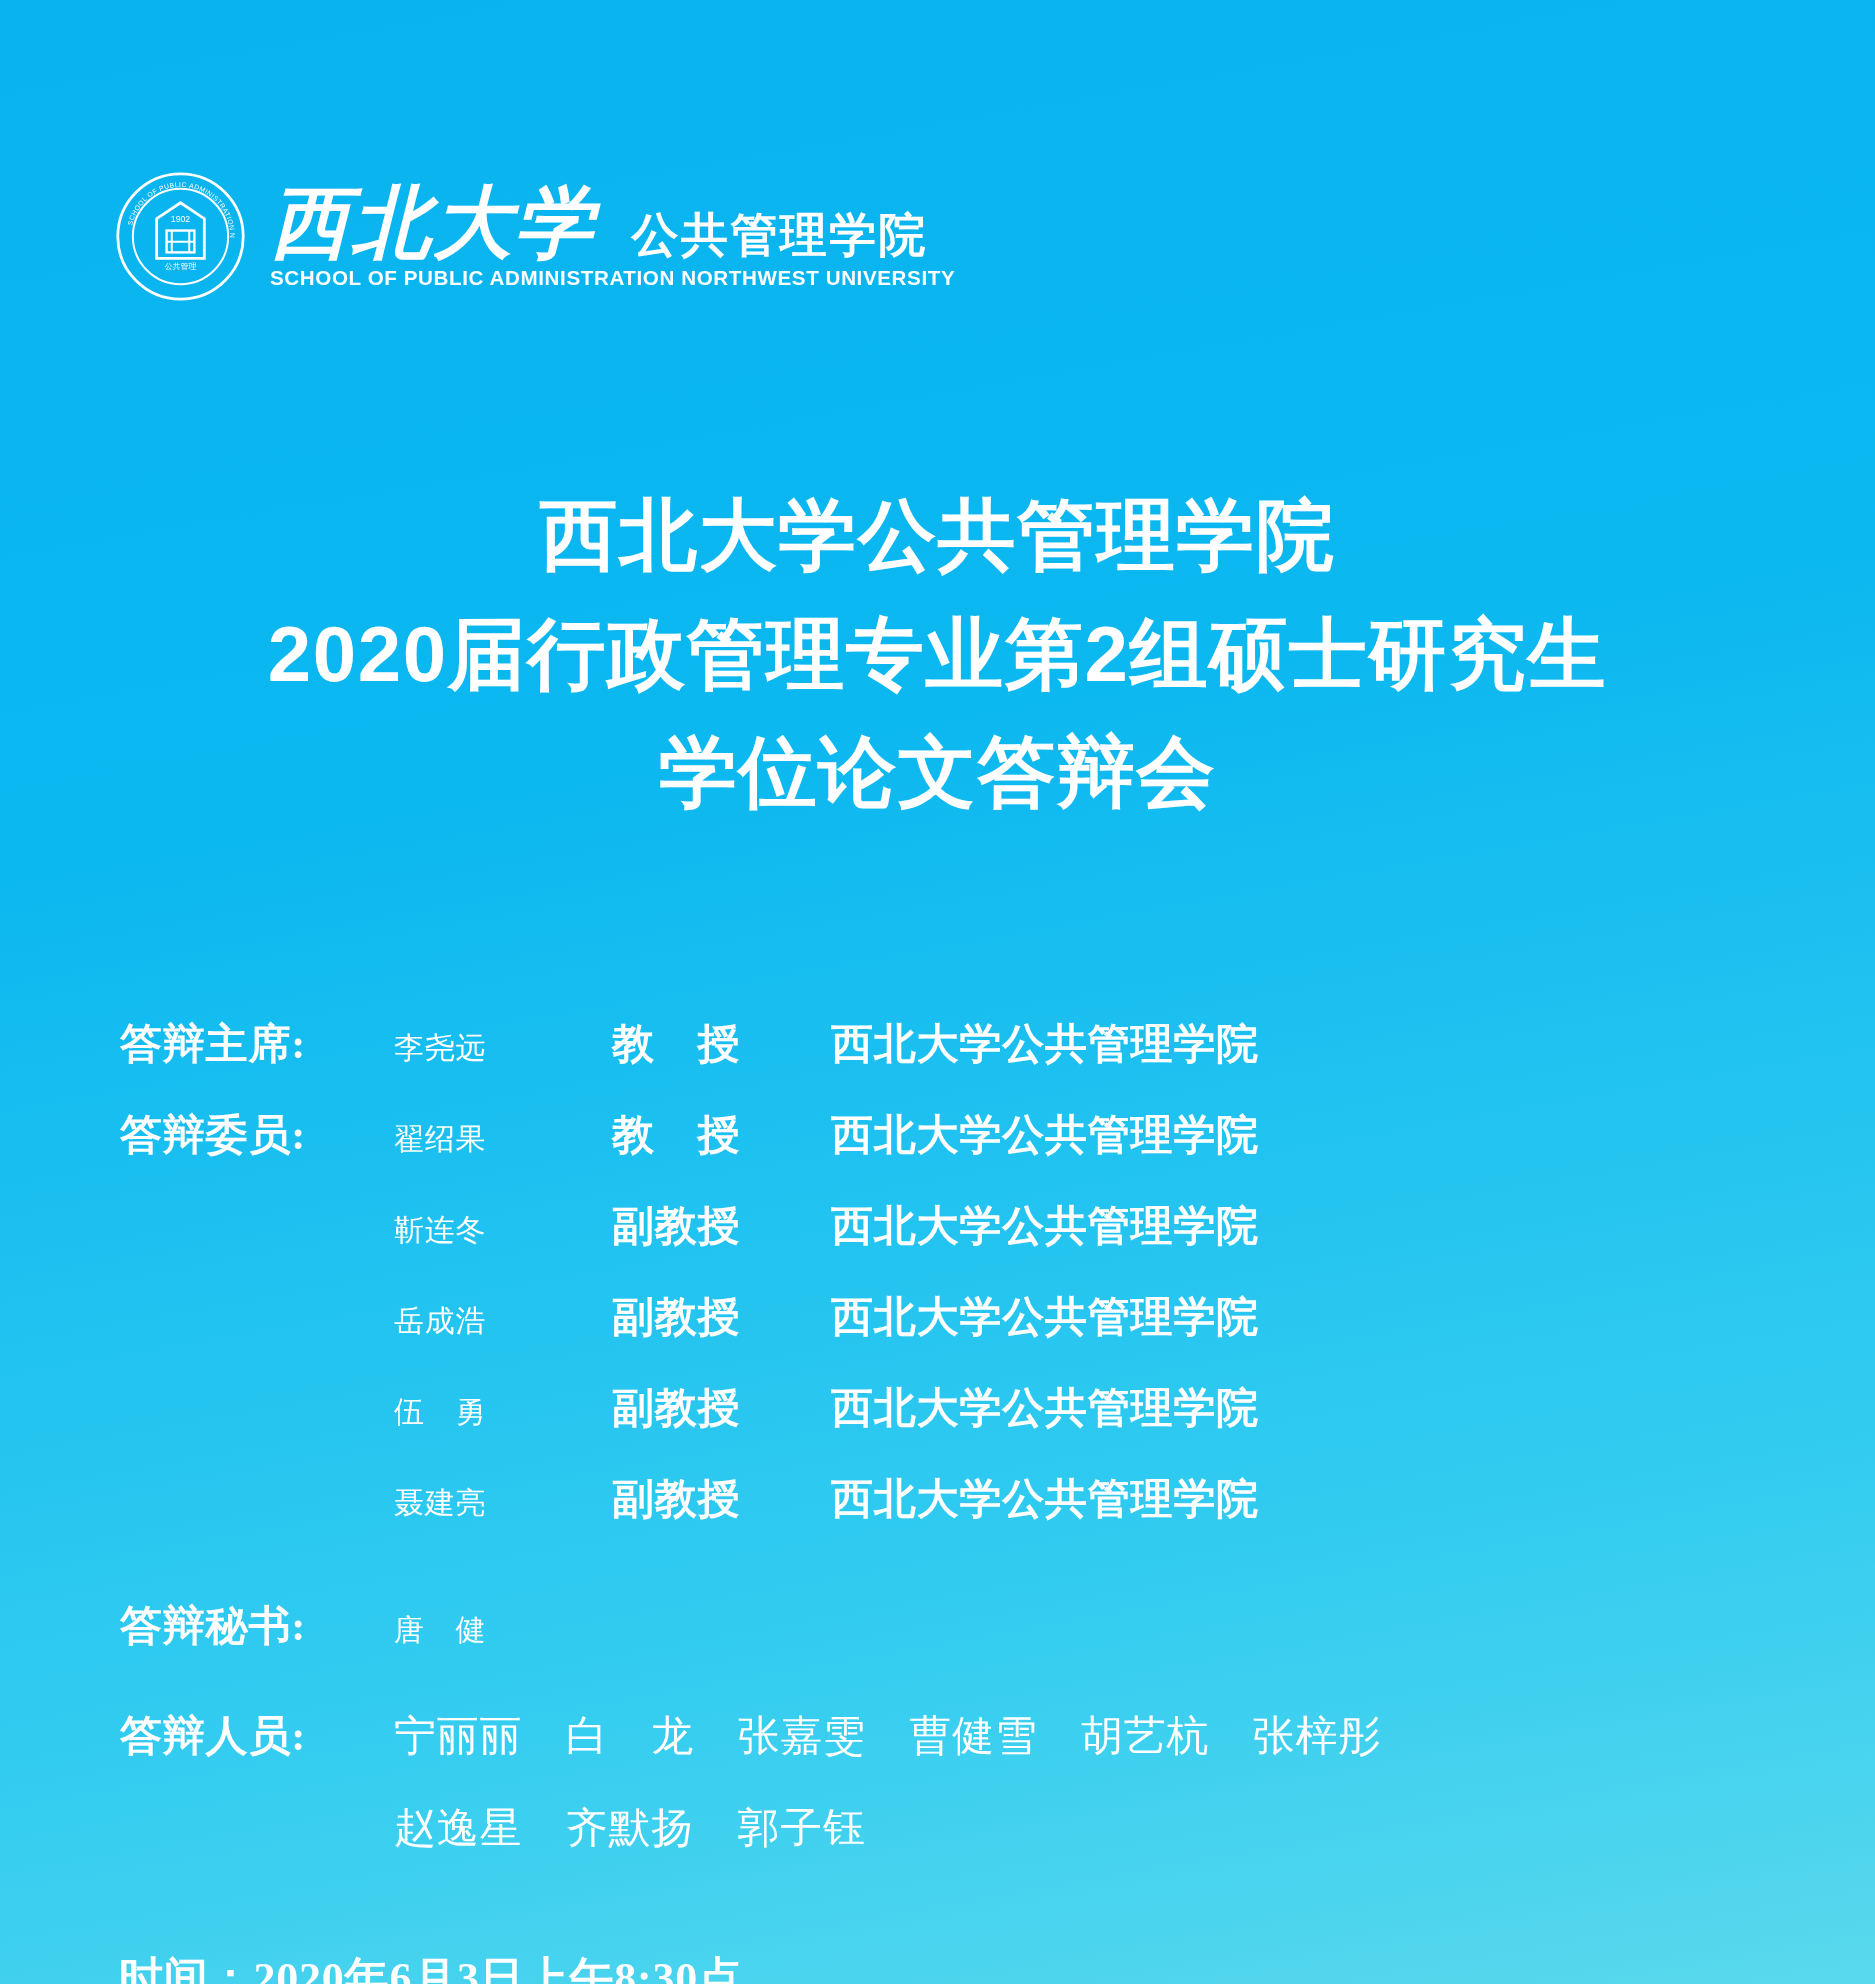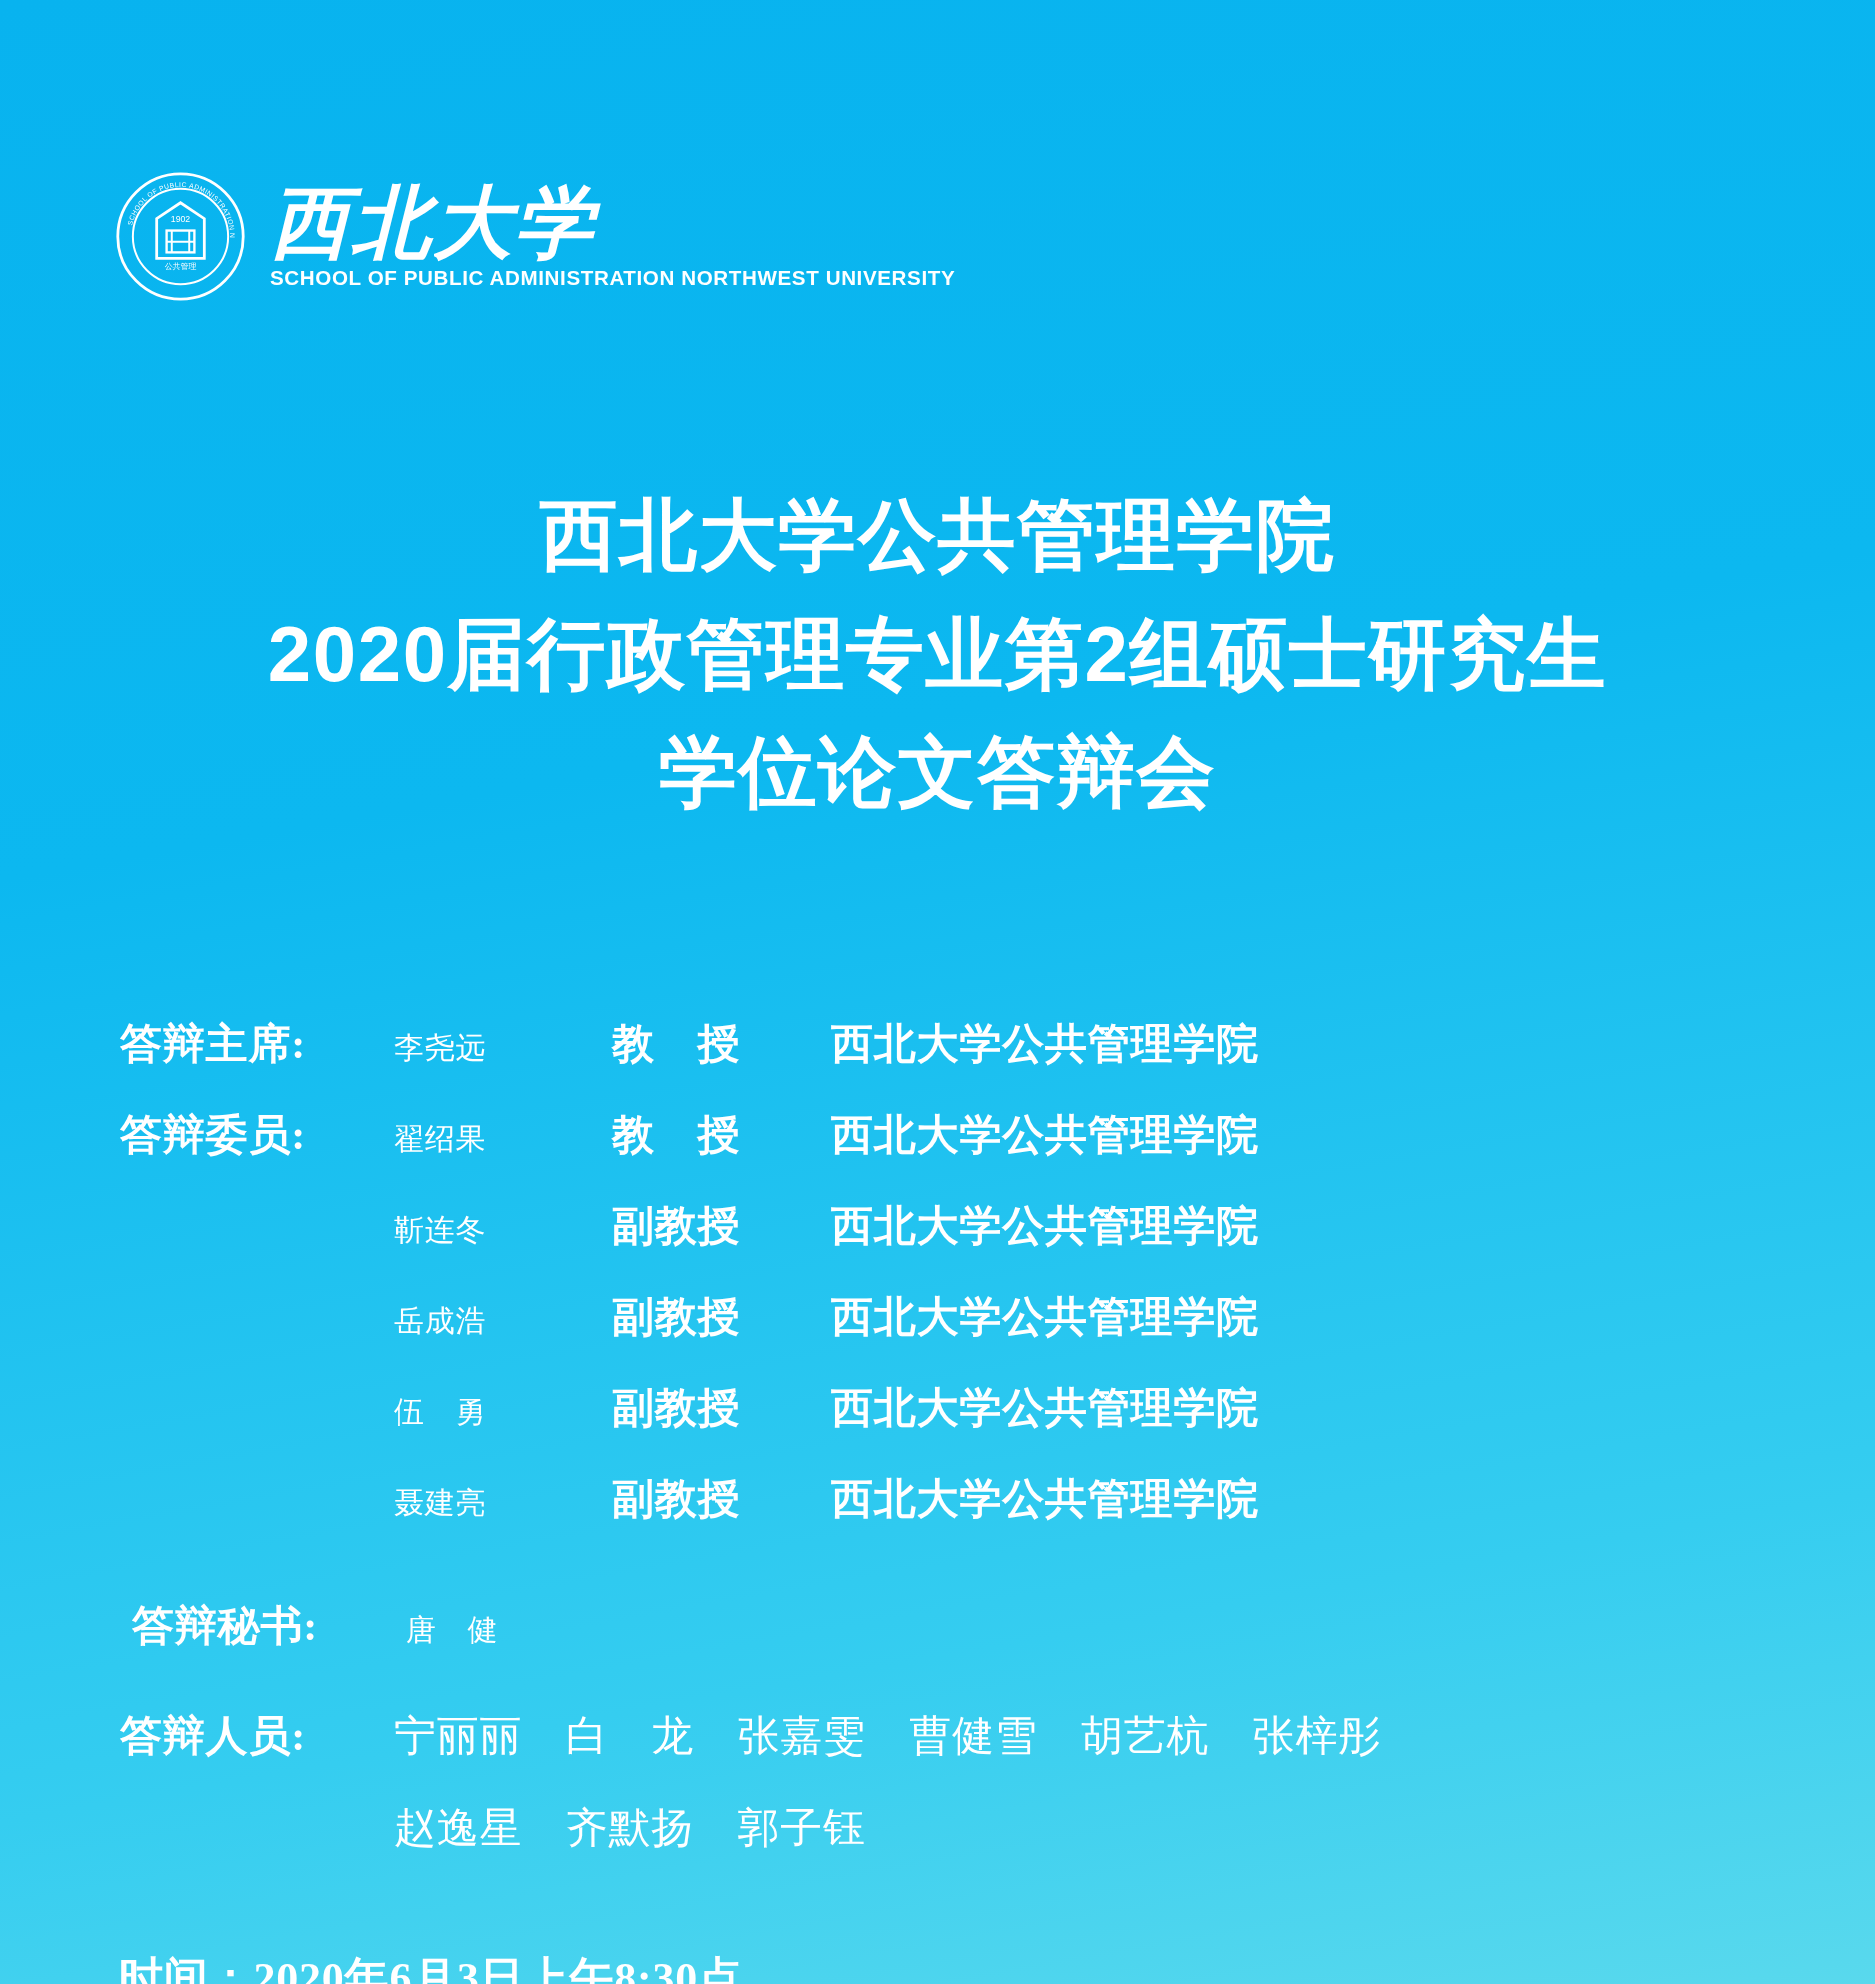--- a/index.html
+++ b/index.html
@@ -140,21 +140,20 @@
     white-space: nowrap;
     margin-left: 44px;
   }
   .p-spacer {
     height: 36px;
   }
   .sec-row {
     display: flex;
     align-items: baseline;
     height: 92px;
-    margin-left: 12px;
   }
   .candidates-row {
     display: flex;
     align-items: center;
     height: 92px;
   }
   .cand-list {
     font-size: 42px;
     font-weight: 400;
     letter-spacing: 0.8px;
@@ -195,20 +194,21 @@
         <text x="165" y="248" font-size="20" fill="#ffffff" text-anchor="middle" font-family="'Liberation Sans',sans-serif">公共管理</text>
         <path id="sealArcTop" d="M165,22 m-125,143 a125,125 0 0,1 250,0" fill="none"></path>
         <text font-size="17" fill="#ffffff" font-family="'Liberation Sans',sans-serif" letter-spacing="1.2">
           <textPath href="#sealArcTop" startOffset="7%">SCHOOL OF PUBLIC ADMINISTRATION  N.W.U.</textPath>
         </text>
       </svg>
     </div>
     <div id="logo-text">
       <div id="logo-cn-row">
         <span id="logo-cn-main">西北大学</span>
+        <span id="logo-cn-sub">公共管理学院</span>
       </div>
       <div id="logo-en">SCHOOL OF PUBLIC ADMINISTRATION NORTHWEST UNIVERSITY</div>
     </div>
   </div>
 
   <div id="title-block">
     <div class="title-line">西北大学公共管理学院</div>
     <div class="title-line">2020届行政管理专业第2组硕士研究生</div>
     <div class="title-line">学位论文答辩会</div>
   </div>

